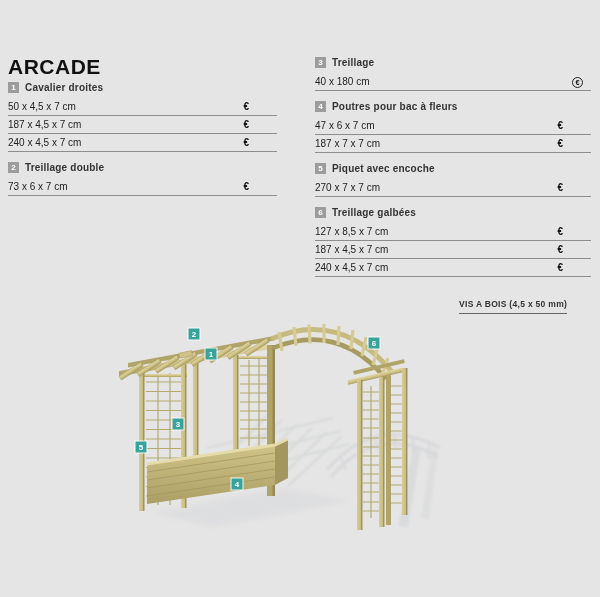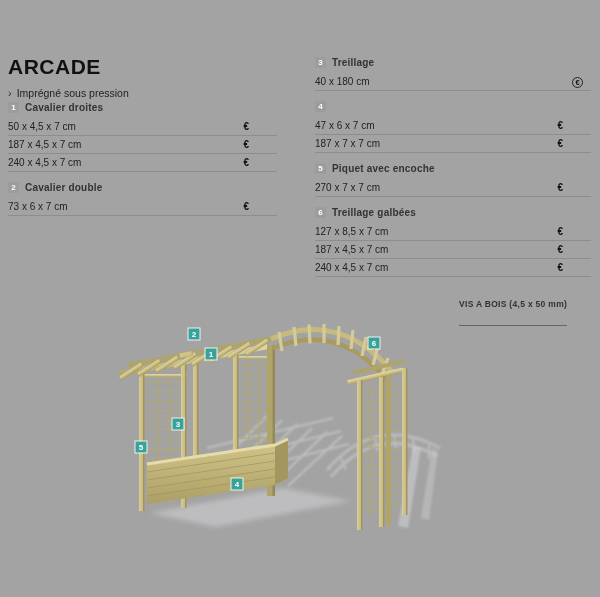--- a/index.html
+++ b/index.html
@@ -1,16 +1,16 @@
 <!DOCTYPE html>
 <html><head>
 <meta charset="utf-8">
 <style>
   html,body{margin:0;padding:0;background:#ffffff;}
-  #page{position:relative;width:600px;height:597px;background:#a3a3a3;overflow:hidden;
+  #page{position:relative;width:600px;height:597px;background:#e5e5e5;overflow:hidden;
         font-family:"Liberation Sans",sans-serif;color:#1d1d1d;}
   
   .col{position:absolute;}
   #col-left{left:8px;top:55px;width:269px;}
   #col-right{left:315px;top:52px;width:276px;}
   .page-title{font-size:21px;font-weight:bold;letter-spacing:.5px;color:#111;line-height:24px;}
   .desc{margin-top:8px;font-size:10.5px;line-height:13.5px;color:#222;width:266px;}
   .feature{margin-top:8px;font-size:10.5px;color:#222;}
   .feature .mark{margin-right:5px;font-size:11px;color:#333;}
   .sections{margin-top:2px;}
@@ -22,38 +22,35 @@
             font-size:8px;font-weight:bold;line-height:11px;text-align:center;margin-right:6px;}
   .sec-title{font-size:10px;font-weight:bold;color:#333;letter-spacing:.2px;white-space:nowrap;}
   .row{display:flex;justify-content:space-between;align-items:flex-end;height:18px;
        border-bottom:1.4px solid #8d8d8d;box-sizing:border-box;padding:0 0 3px 0;}
   .dims{font-size:10px;color:#222;}
   .price{font-size:10px;color:#111;font-weight:bold;margin-right:28px;}
   .euro-circle{display:flex;align-items:center;justify-content:center;width:11px;height:11px;
                border:1px solid #222;border-radius:50%;font-size:7.5px;font-weight:bold;
                color:#111;margin-right:8px;margin-bottom:-1px;box-sizing:border-box;}
   .screws-note{position:absolute;left:459px;top:299px;font-size:8.5px;font-weight:bold;
-               letter-spacing:.3px;color:#333;border-bottom:1px solid #666;padding-bottom:16px;
+               letter-spacing:.3px;color:#333;border-bottom:1px solid #666;padding-bottom:4px;
                white-space:nowrap;}
   
   #diagram{position:absolute;left:95px;top:318px;width:360px;height:278px;}
   .teal-badge{position:absolute;width:11px;height:11px;background:#38a39b;color:#fff;
               font-size:8px;font-weight:bold;line-height:11px;text-align:center;
               transform:translate(-50%,-50%);box-shadow:0 0 0 1px rgba(255,255,255,.85);}
 </style>
 </head>
 <body>
 
 <div id="page">
 
   <div class="col" id="col-left">
     <div class="page-title">ARCADE</div>
-    <div class="feature">
-      <span class="mark">›</span><span>Imprégné sous pression</span>
-    </div>
     <div class="sections">
         <div class="section">
           <div class="sec-header">
             <div class="numbadge">1</div>
             <div class="sec-title">Cavalier droites</div>
           </div>
           <div class="row">
             <div class="dims">50 x 4,5 x 7 cm</div>
             <div class="price">€</div>
           </div>
@@ -62,21 +59,21 @@
             <div class="price">€</div>
           </div>
           <div class="row">
             <div class="dims">240 x 4,5 x 7 cm</div>
             <div class="price">€</div>
           </div>
         </div>
         <div class="section">
           <div class="sec-header">
             <div class="numbadge">2</div>
-            <div class="sec-title">Cavalier double</div>
+            <div class="sec-title">Treillage double</div>
           </div>
           <div class="row">
             <div class="dims">73 x 6 x 7 cm</div>
             <div class="price">€</div>
           </div>
         </div>
       </div>
   </div>
 
   <div class="col" id="col-right">
@@ -87,20 +84,21 @@
             <div class="sec-title">Treillage</div>
           </div>
           <div class="row">
             <div class="dims">40 x 180 cm</div>
             <div class="euro-circle">€</div>
           </div>
         </div>
         <div class="section">
           <div class="sec-header">
             <div class="numbadge">4</div>
+            <div class="sec-title">Poutres pour bac à fleurs</div>
           </div>
           <div class="row">
             <div class="dims">47 x 6 x 7 cm</div>
             <div class="price">€</div>
           </div>
           <div class="row">
             <div class="dims">187 x 7 x 7 cm</div>
             <div class="price">€</div>
           </div>
         </div>

